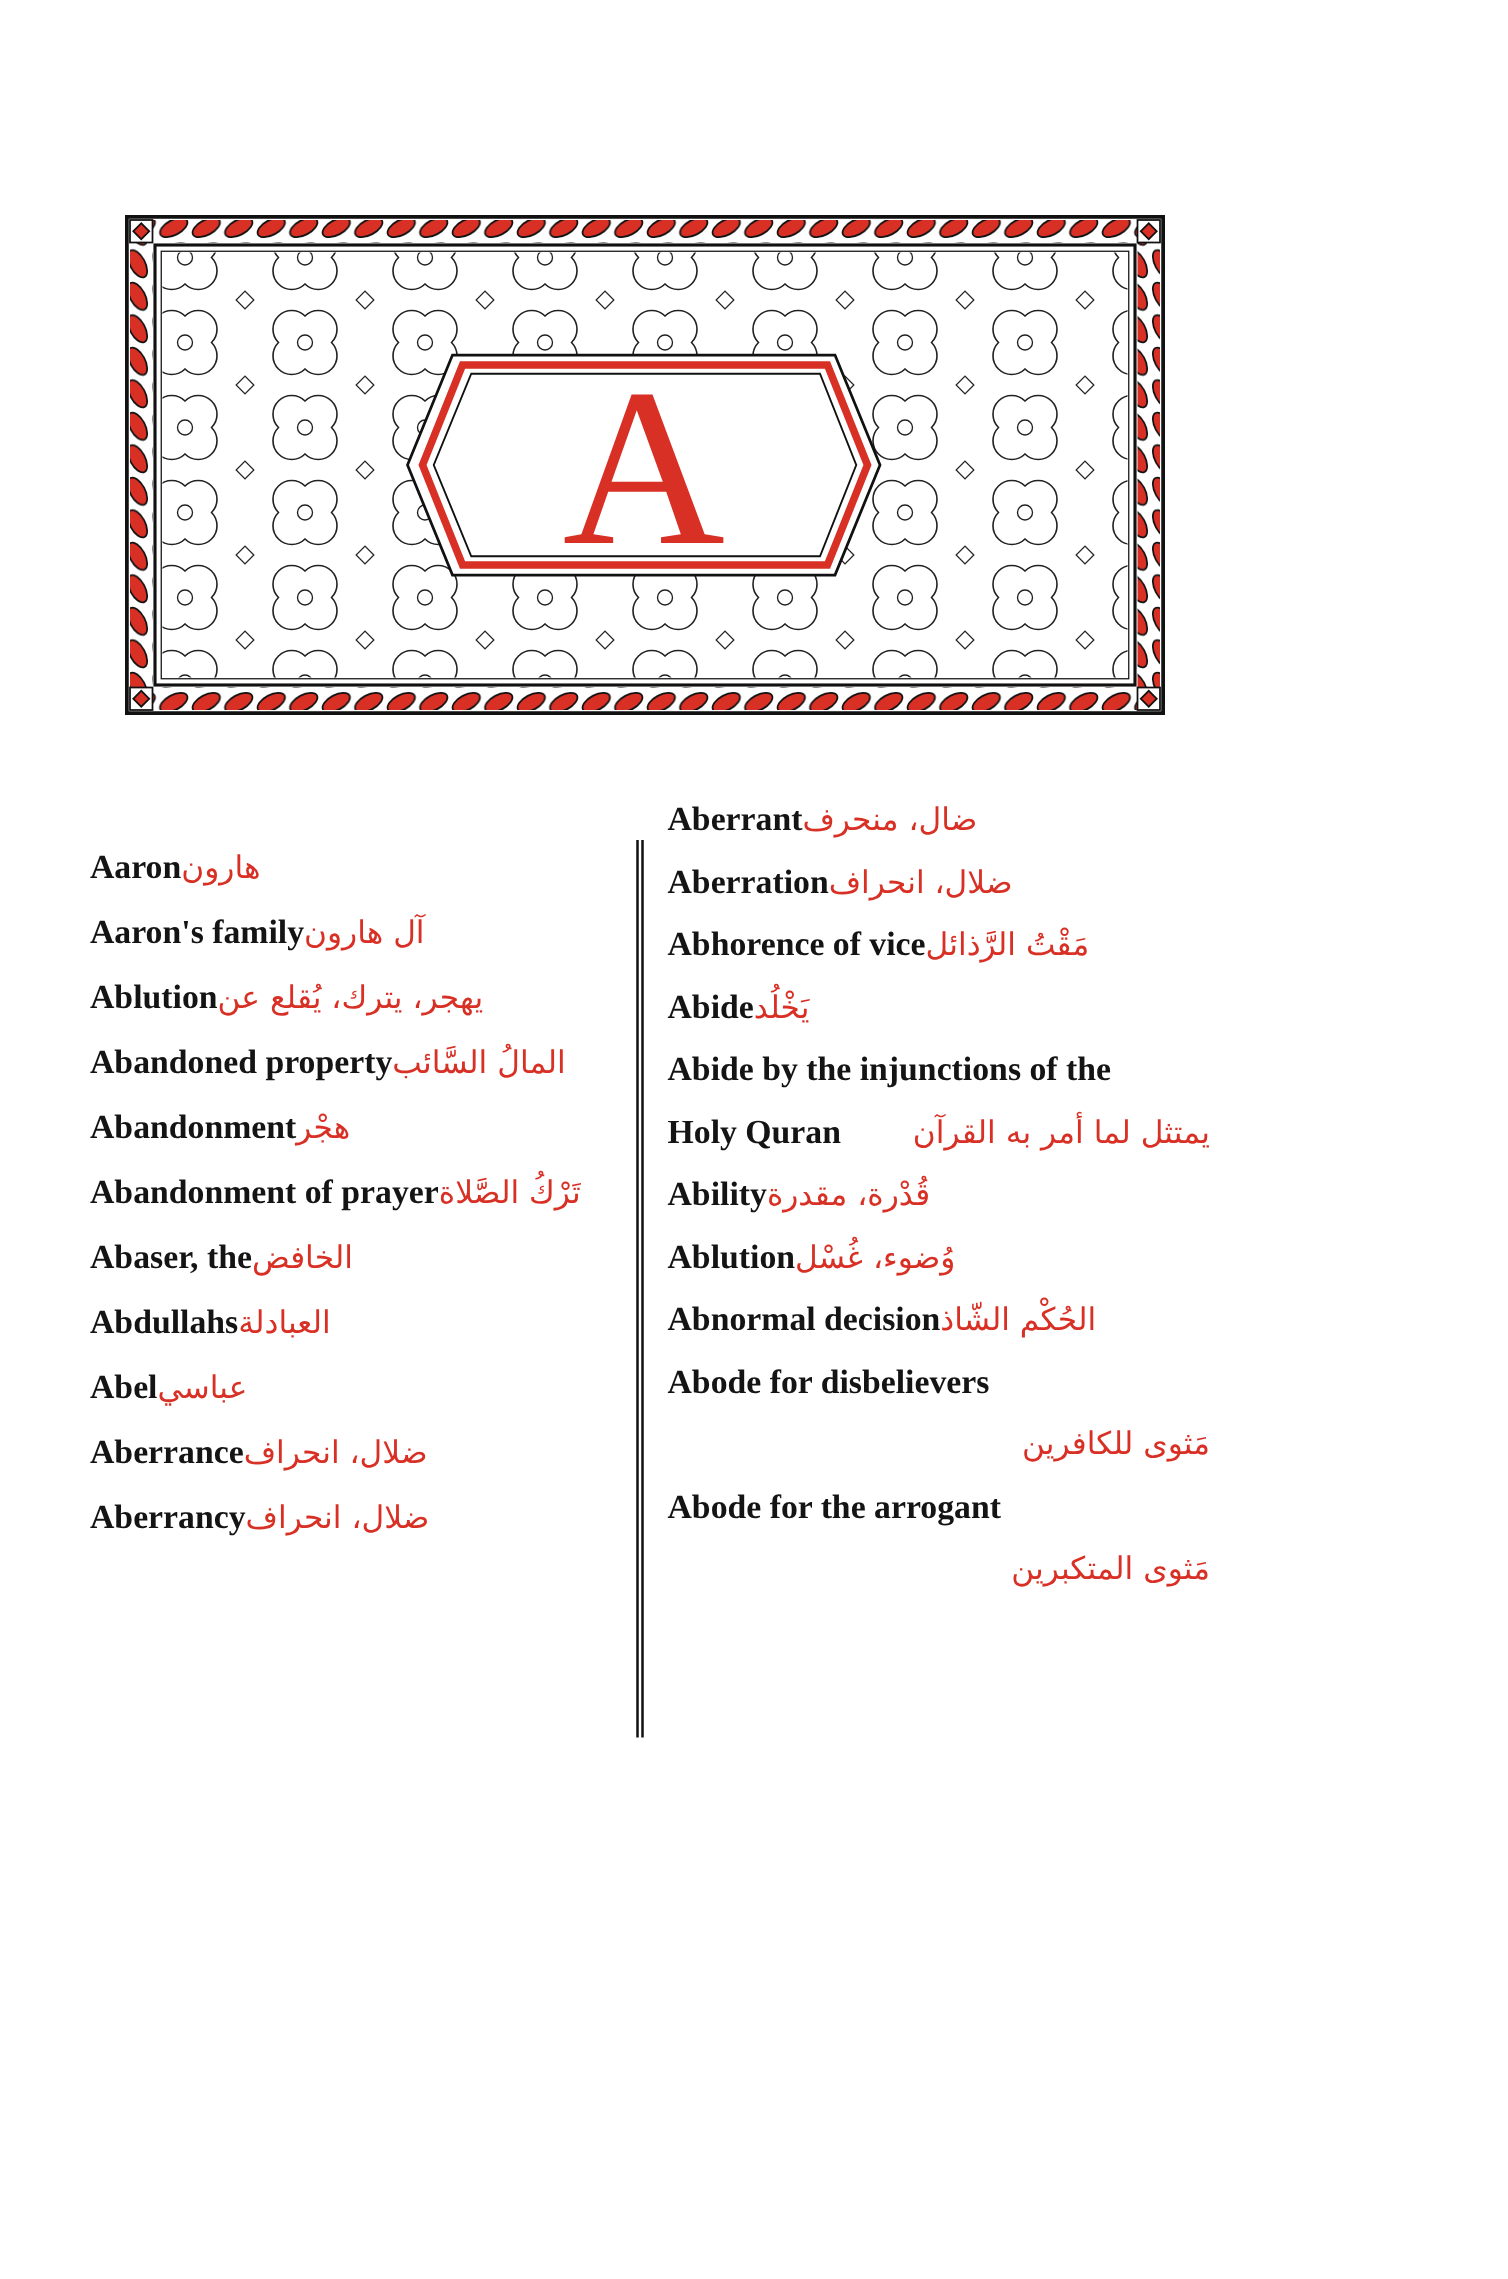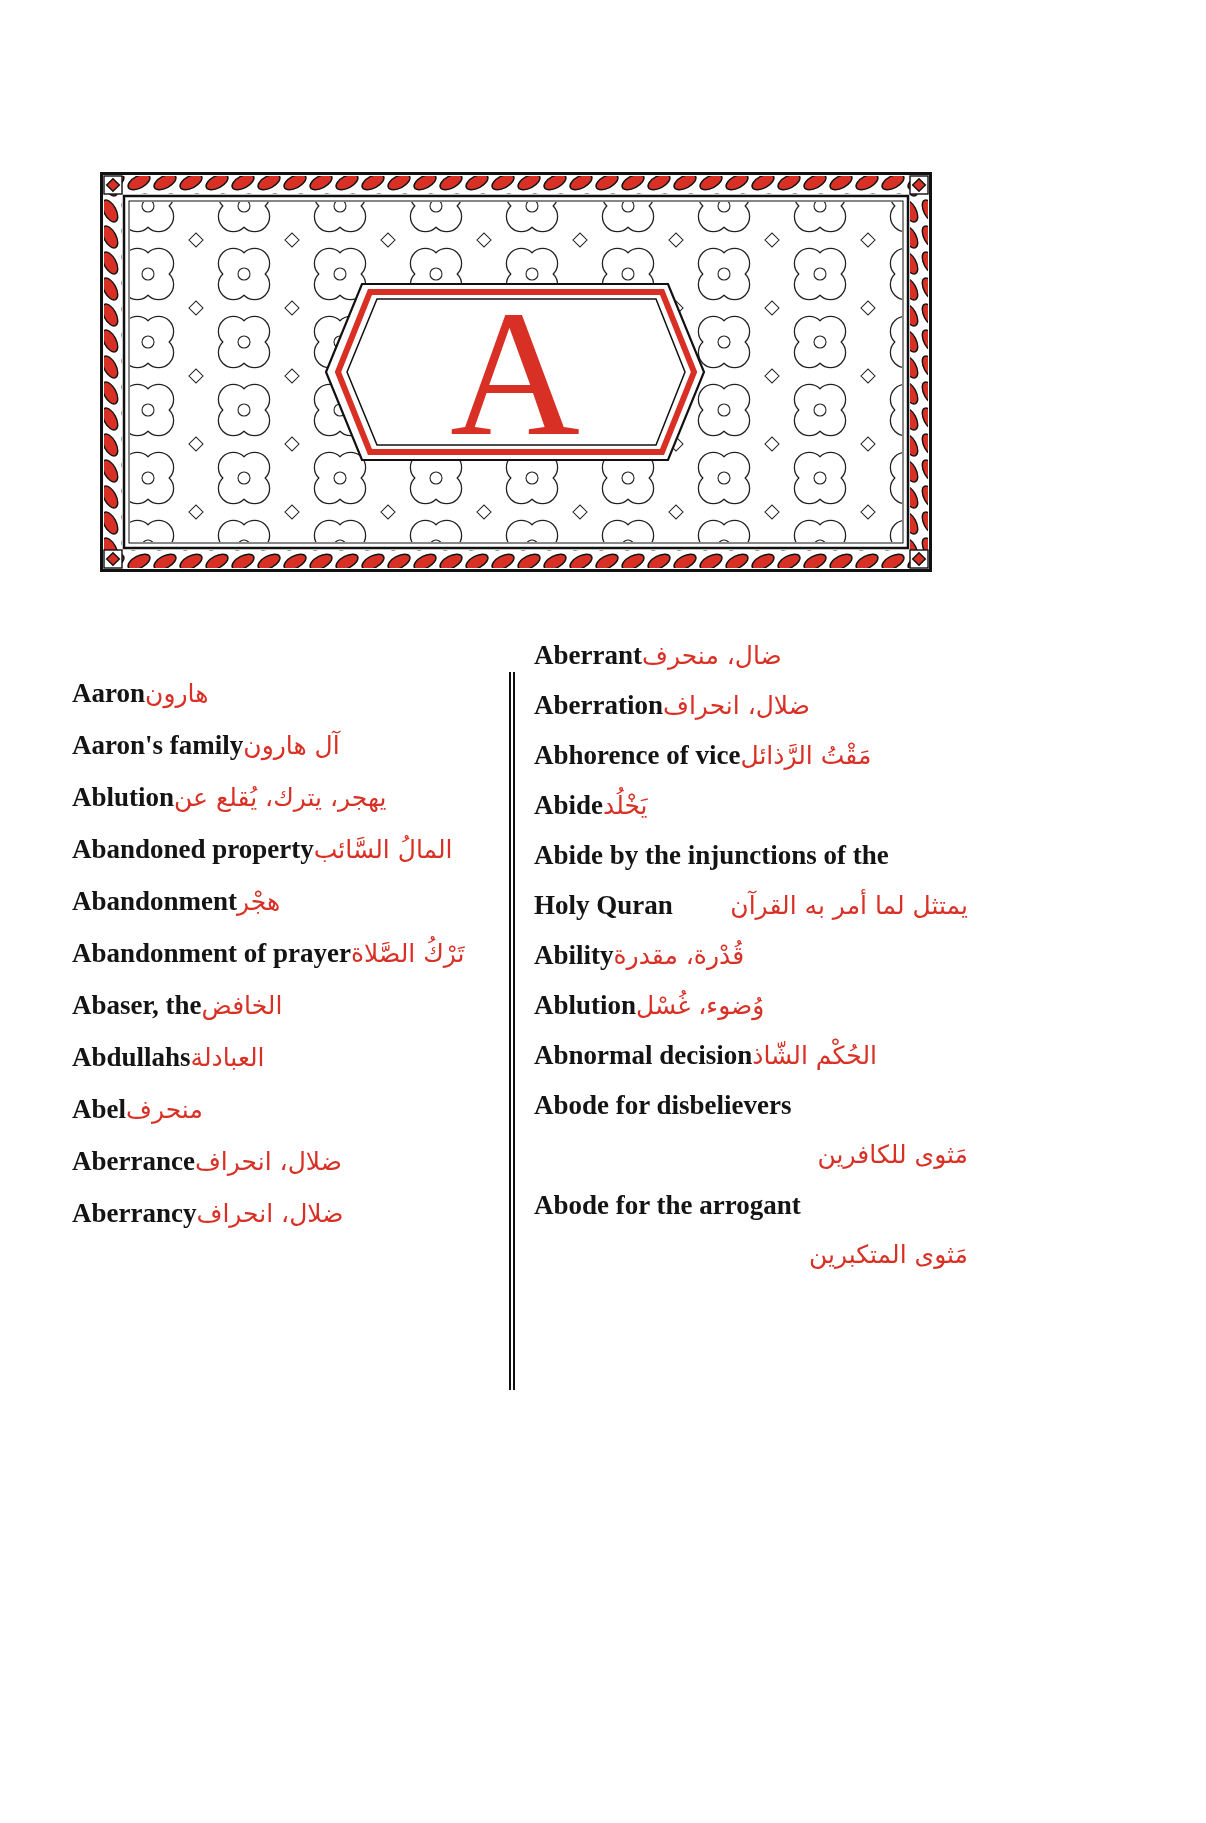--- a/index.html
+++ b/index.html
@@ -123,21 +123,21 @@
       <div class="row inline">
         <span class="en">Abaser, the</span>
         <span class="ar">الخافض</span>
       </div>
       <div class="row inline">
         <span class="en">Abdullahs</span>
         <span class="ar">العبادلة</span>
       </div>
       <div class="row inline">
         <span class="en">Abel</span>
-        <span class="ar">منحرف</span>
+        <span class="ar">عباسي</span>
       </div>
       <div class="row inline">
         <span class="en">Aberrance</span>
         <span class="ar">ضلال، انحراف</span>
       </div>
       <div class="row inline">
         <span class="en">Aberrancy</span>
         <span class="ar">ضلال، انحراف</span>
       </div>
     </div>

